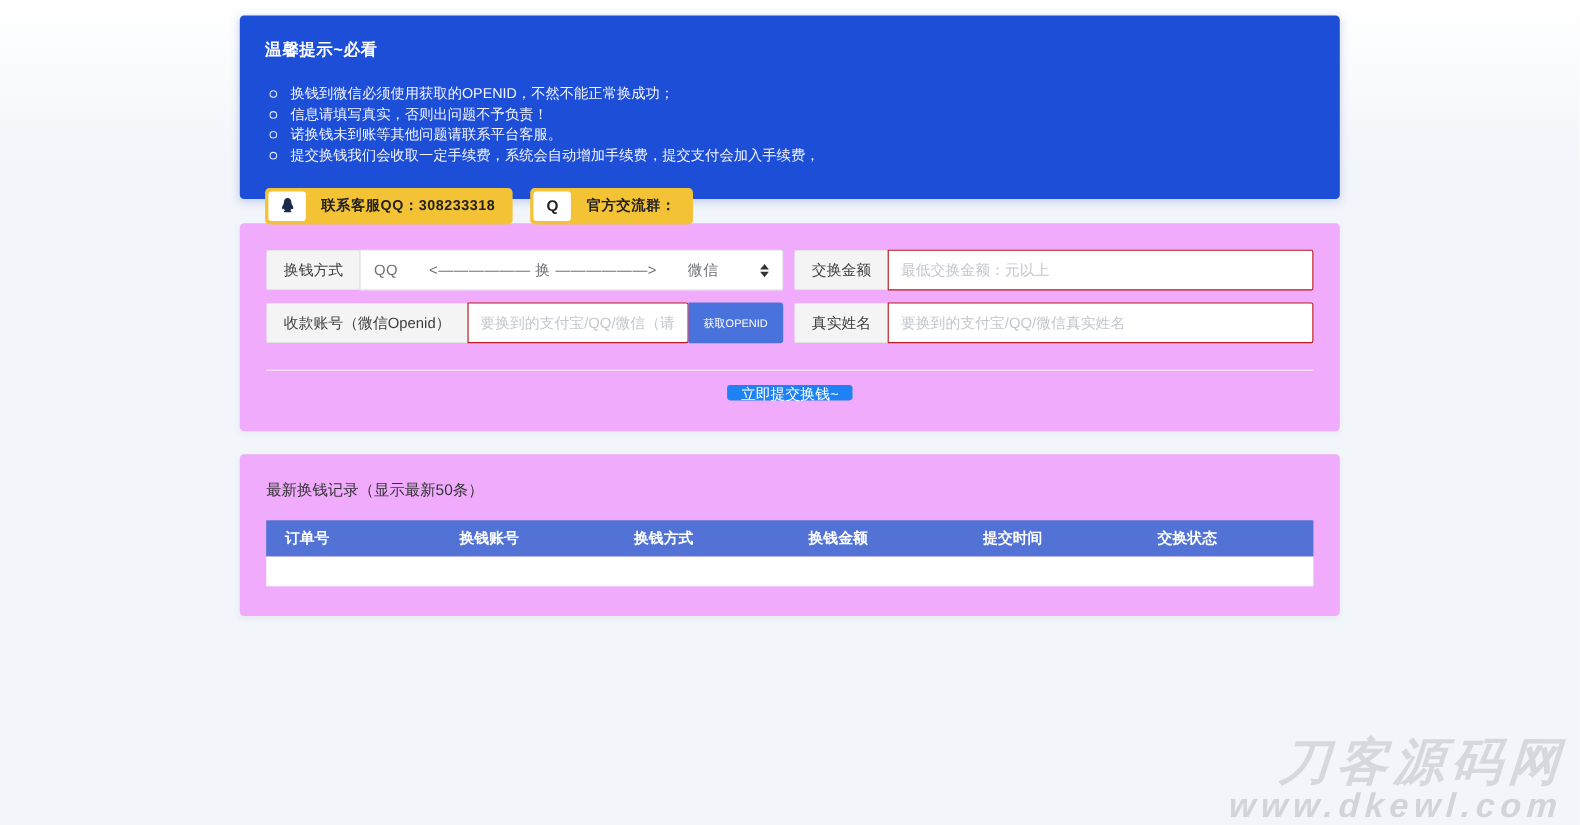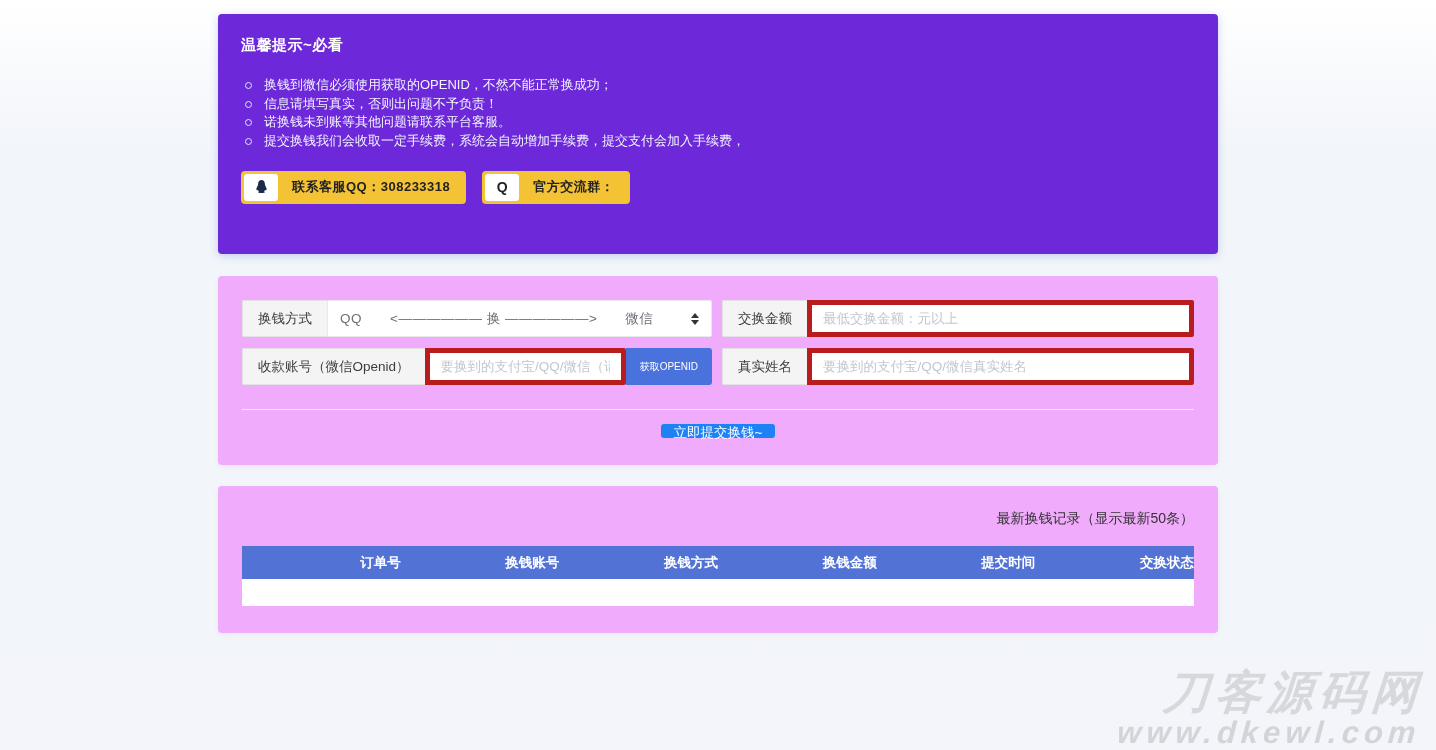--- a/index.html
+++ b/index.html
@@ -7,23 +7,23 @@
   body {
     font-family: "Liberation Sans", "DejaVu Sans", sans-serif;
     background: linear-gradient(180deg, #ffffff 0%, #f2f5fa 20%, #f3f5fa 100%);
     position: relative;
     overflow: hidden;
   }
   .container { width: 1000px; margin: 0 auto; padding-top: 14px; }
 
   
   .notice-card {
-    background: #6d28d9;
+    background: #1d4ed8;
     border-radius: 4px;
-    height: 240px;
+    height: 167px;
     padding: 22px 23px 24px 23px;
     color: #ffffff;
     box-shadow: 0 2px 8px rgba(60,90,200,0.25);
   }
   .notice-title { font-size: 15px; font-weight: bold; letter-spacing: 0.5px; }
   .notice-list { list-style: none; margin-top: 21px; }
   .notice-list li {
     position: relative;
     padding-left: 23px;
     font-size: 13px;
@@ -79,21 +79,21 @@
     border-radius: 2px 0 0 2px;
     display: flex; align-items: center;
     padding: 0 15px;
     font-size: 13.5px;
     color: #3d3d3d;
     white-space: nowrap;
   }
   .input-group input {
     flex: 1;
     min-width: 0;
-    border: 5px solid #b91c1c;
+    border: 1px solid #b91c1c;
     border-radius: 0 2px 2px 0;
     padding: 0 11px;
     font-size: 13.5px;
     color: #555555;
     outline: none;
     font-family: inherit;
   }
   .input-group input::placeholder { color: #c2c6ce; opacity: 1; }
   .select {
     flex: 1;
@@ -137,21 +137,21 @@
     border: none;
     border-radius: 3px;
     font-size: 13.5px;
     height: 14px;
     padding: 0 13px;
     cursor: pointer;
     font-family: inherit;
   }
 
   
-  .records-card { margin-top: 21px; padding: 24px 24px 27px 24px; text-align: right; }
+  .records-card { margin-top: 21px; padding: 24px 24px 27px 24px; }
   .records-title { font-size: 14px; color: #333333; }
   .records-table { margin-top: 18px; }
   .thead {
     background: #5273d5;
     height: 33px;
     display: flex;
     align-items: center;
   }
   .th {
     flex: 1;

